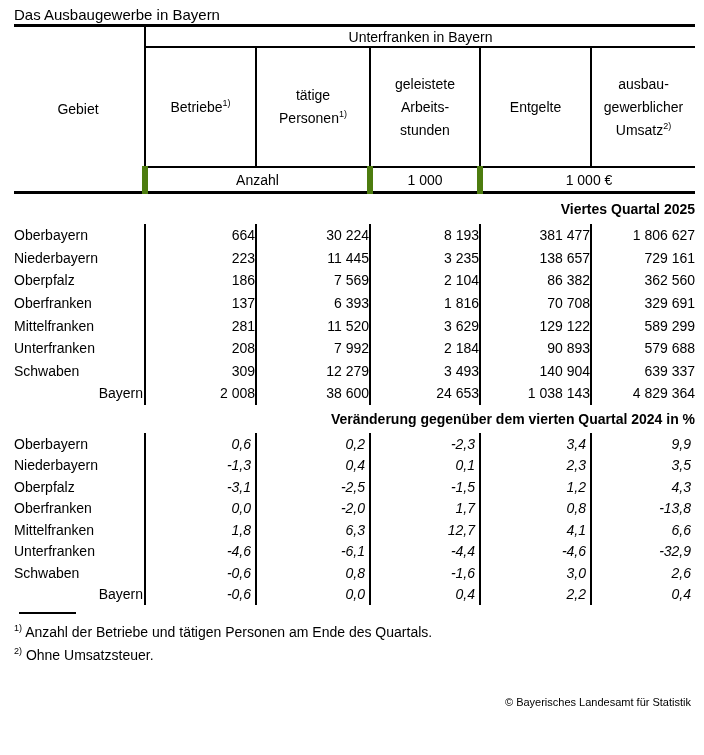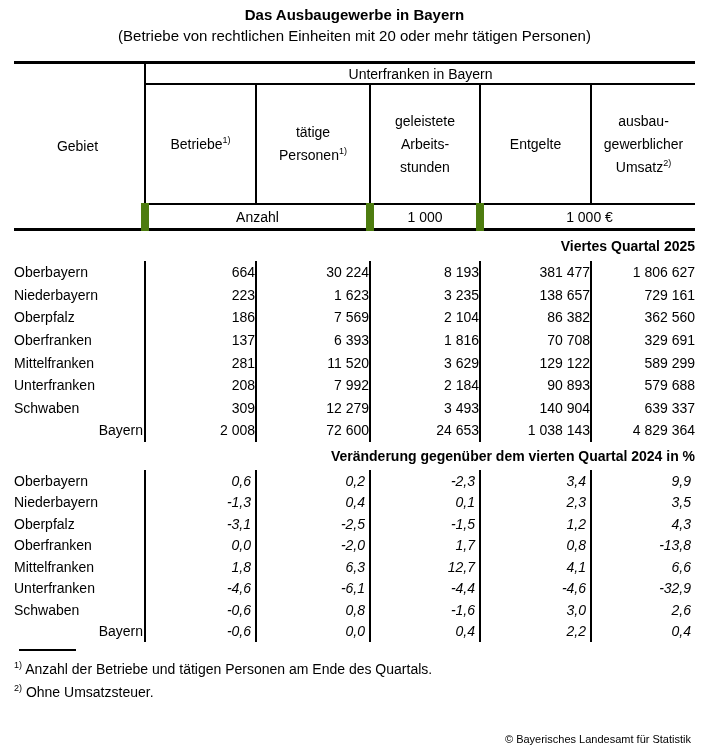--- a/index.html
+++ b/index.html
@@ -6,34 +6,34 @@
   .page {
     position:relative;
     width:704px; height:755px;
     box-sizing:border-box;
     padding:5px 9px 0 14px;
     background:#ffffff;
     color:#000;
     font-family:"Liberation Sans", sans-serif;
     overflow:hidden;
   }
-  .title    { width:681px; text-align:center; font-size:15px; font-weight:bold; line-height:19px; }
+  .title    { width:681px; text-align:left; font-size:15px; font-weight:normal; line-height:19px; }
   .subtitle { width:681px; text-align:center; font-size:15px; line-height:19px; margin-top:2px; margin-bottom:16px; }
 
   table.stat { border-collapse:collapse; table-layout:fixed; width:681px; }
   table.stat td { padding:0; font-size:14px; vertical-align:middle; white-space:nowrap; }
 
   
   .r-group td   { border-top:3px solid #000; }
   .c-grouphead  { border-left:2px solid #000; border-bottom:2px solid #000; height:19px; text-align:center; }
   .c-gebiet     { text-align:center; border-bottom:3px solid #000;margin-top:32px; }
   .c-head       { border-left:2px solid #000; height:118px; text-align:center; }
   .c-head .ln   { display:block; line-height:23px; }
   .r-units td   { border-top:2px solid #000; border-bottom:3px solid #000; height:23px; text-align:center; }
-  .r-units td.bl{ border-left:8px solid #4d7c0f; }
+  .r-units td.bl{ border-left:6px solid #4d7c0f; }
 
   
   .r-section td { height:30px; text-align:right; font-weight:bold; }
   .r-section2 td{ height:28px; }
 
   
   .row-q td { height:22.6px; }
   .row-p td { height:21.5px; }
   .region   { text-align:left; padding-left:6px; }
   .num      { text-align:right; padding-right:16px; border-left:2px solid #000; }
@@ -46,21 +46,20 @@
   .fn-rule  { width:57px; border-top:2px solid #000; margin:7px 0 7px 5px; }
   .footnote { font-size:14px; line-height:23px; }
   .copyright{ width:681px; text-align:right; font-size:11px; margin-top:29px; padding-right:4px; box-sizing:border-box; }
 </style>
 </head>
 <body>
 
 <div class="page">
 
   <div class="title">Das Ausbaugewerbe in Bayern</div>
-  <div class="subtitle">(Betriebe von rechtlichen Einheiten mit 20 oder mehr tätigen Personen)</div>
 
   <table class="stat">
     <colgroup>
       <col style="width:131px">
         <col style="width:111px">
         <col style="width:114px">
       <col style="width:110px">
         <col style="width:111px">
         <col style="width:104px">
     </colgroup>
@@ -108,21 +107,21 @@
       <td class="region">Oberbayern</td>
       <td class="num">664</td>
       <td class="num">30 224</td>
       <td class="num">8 193</td>
       <td class="num">381 477</td>
       <td class="num">1 806 627</td>
     </tr>
     <tr class="row-q">
       <td class="region">Niederbayern</td>
       <td class="num">223</td>
-      <td class="num">1 623</td>
+      <td class="num">11 445</td>
       <td class="num">3 235</td>
       <td class="num">138 657</td>
       <td class="num">729 161</td>
     </tr>
     <tr class="row-q">
       <td class="region">Oberpfalz</td>
       <td class="num">186</td>
       <td class="num">7 569</td>
       <td class="num">2 104</td>
       <td class="num">86 382</td>
@@ -156,21 +155,21 @@
       <td class="region">Schwaben</td>
       <td class="num">309</td>
       <td class="num">12 279</td>
       <td class="num">3 493</td>
       <td class="num">140 904</td>
       <td class="num">639 337</td>
     </tr>
     <tr class="row-q total">
       <td class="region">Bayern</td>
       <td class="num">2 008</td>
-      <td class="num">72 600</td>
+      <td class="num">38 600</td>
       <td class="num">24 653</td>
       <td class="num">1 038 143</td>
       <td class="num">4 829 364</td>
     </tr>
 
     <tr class="r-section r-section2">
       <td colspan="6">Veränderung gegenüber dem vierten Quartal 2024 in %</td>
     </tr>
 
     <tr class="row-p">

